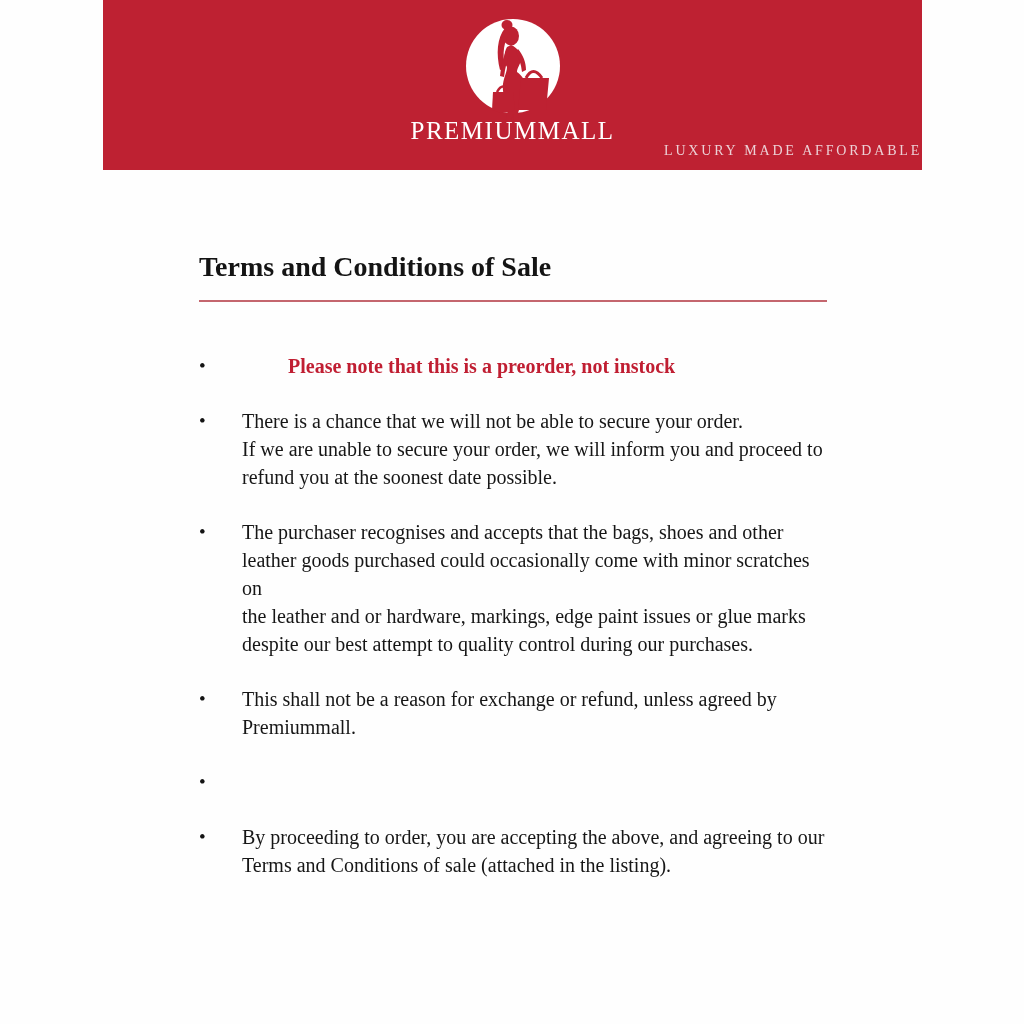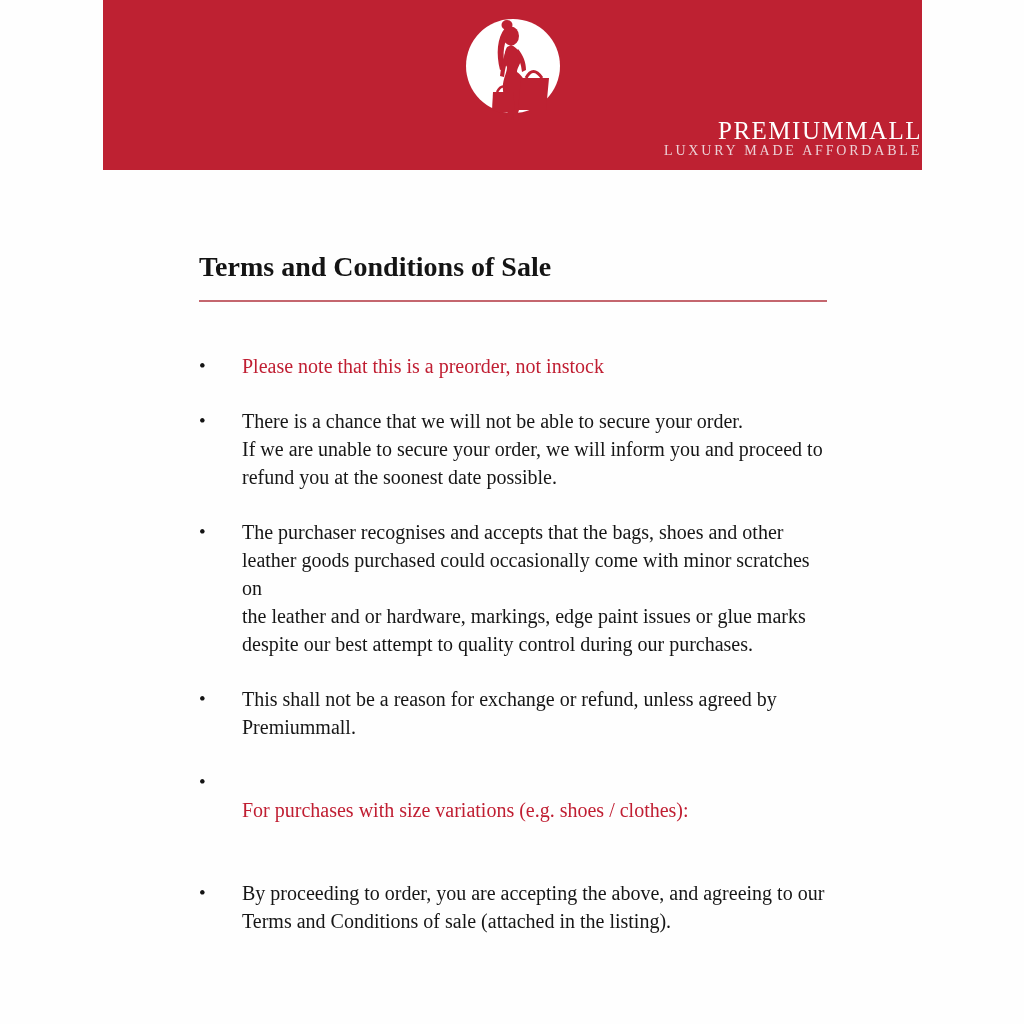--- a/index.html
+++ b/index.html
@@ -33,21 +33,21 @@
     top: 16px;
     transform: translateX(-50%);
     width: 100px;
     height: 104px;
   }
   .brand-name {
     position: absolute;
     left: 0;
     right: 0;
     top: 118px;
-    text-align: right;
+    text-align: center;
     color: #ffffff;
     font-size: 25px;
     letter-spacing: 1.5px;
     font-weight: normal;
     line-height: 26px;
   }
   .brand-tagline {
     position: absolute;
     left: 0;
     right: 0;
@@ -95,21 +95,22 @@
   }
   .term-text {
     flex: 1;
     font-size: 20px;
     line-height: 28px;
     color: #161616;
     white-space: pre-line;
   }
   .red-bold {
     color: #c01e32;
-    font-weight: normal;
+    font-weight: bold;
+    margin-left: 46px;
   }
   .lead-line {
     display: block;
   }
 </style>
 </head>
 <body>
 
 <div class="page">
 
@@ -169,21 +170,20 @@
 
       <li class="term-item">
         <span class="bullet">•</span>
         <span class="term-text">This shall not be a reason for exchange or refund, unless agreed by
 Premiummall.</span>
       </li>
 
       <li class="term-item">
         <span class="bullet">•</span>
         <span class="term-text">
-          <span class="lead-line red-bold">For purchases with size variations (e.g. shoes / clothes):</span>
         </span>
       </li>
 
       <li class="term-item">
         <span class="bullet">•</span>
         <span class="term-text">By proceeding to order, you are accepting the above, and agreeing to our
 Terms and Conditions of sale (attached in the listing).</span>
       </li>
 
     </ul>

